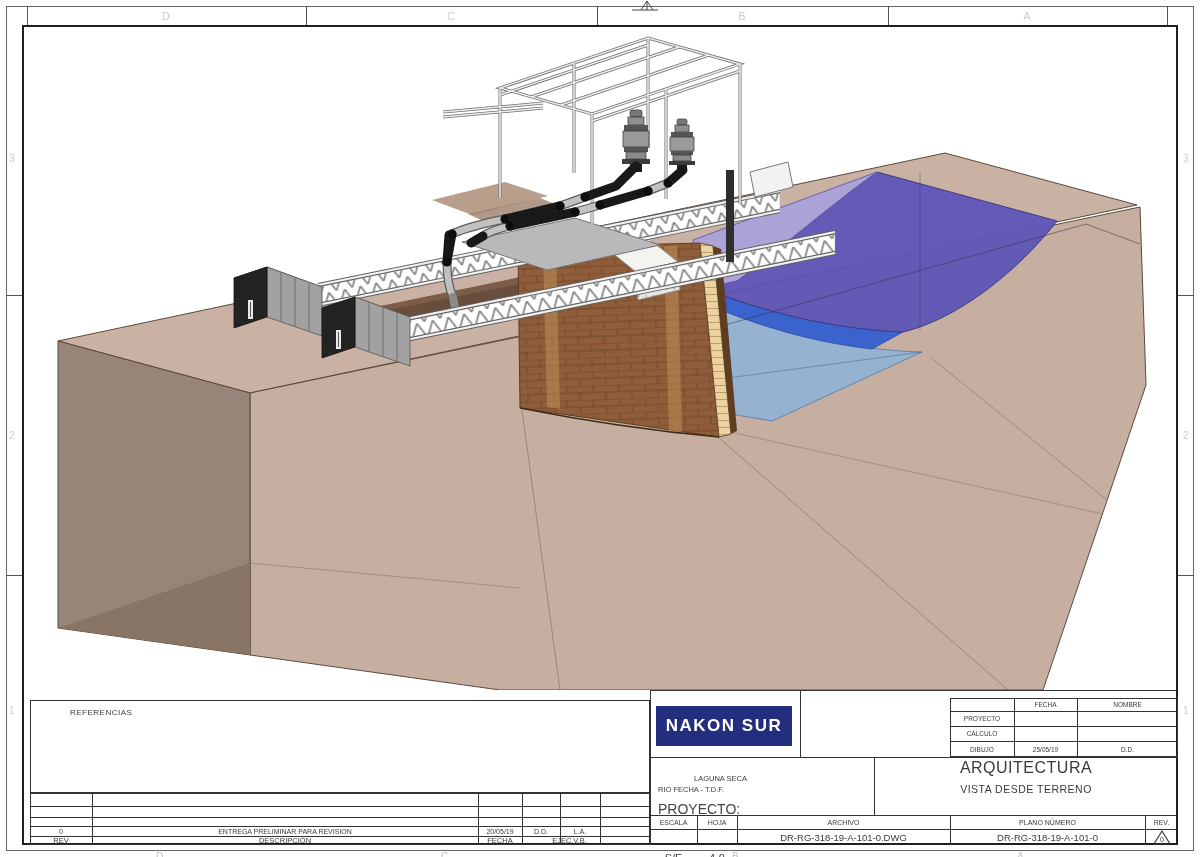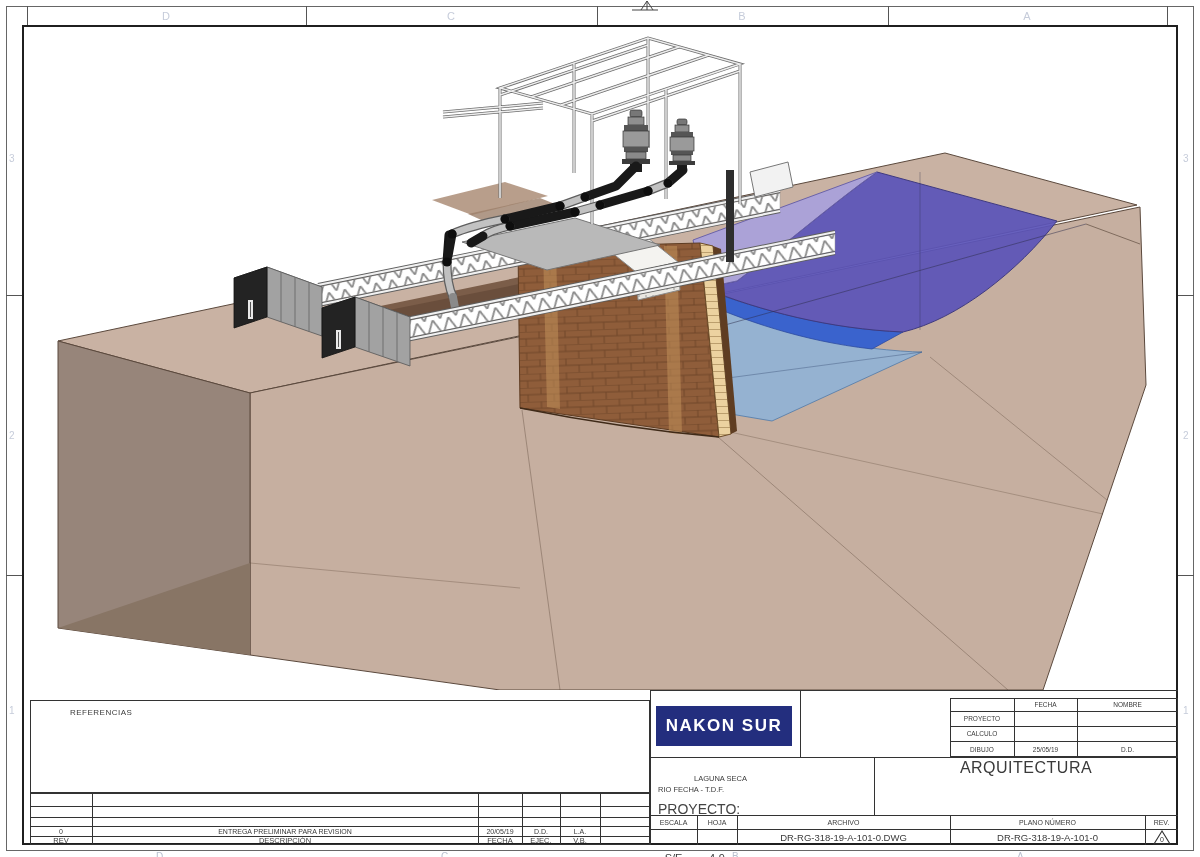--- a/index.html
+++ b/index.html
@@ -251,21 +251,21 @@
 
   <div class="cell t7" style="left:30px;top:826px;width:62px;height:10px;">0</div>
   <div class="cell t7" style="left:92px;top:826px;width:386px;height:10px;">ENTREGA PRELIMINAR PARA REVISION</div>
   <div class="cell t7" style="left:478px;top:826px;width:44px;height:10px;">20/05/19</div>
   <div class="cell t7" style="left:522px;top:826px;width:38px;height:10px;">D.D.</div>
   <div class="cell t7" style="left:560px;top:826px;width:40px;height:10px;">L.A.</div>
 
   <div class="cell t75" style="left:30px;top:836px;width:62px;height:9px;">REV</div>
   <div class="cell t75" style="left:92px;top:836px;width:386px;height:9px;">DESCRIPCIÓN</div>
   <div class="cell t75" style="left:478px;top:836px;width:44px;height:9px;">FECHA</div>
-  <div class="cell t75" style="left:522px;top:836px;width:38px;height:9px;">EJEC.</div>
+  <div class="cell t75" style="left:522px;top:836px;width:38px;height:9px;padding-left:22px;">EJEC.</div>
   <div class="cell t75" style="left:560px;top:836px;width:40px;height:9px;">V.B.</div>
 
   <div class="hline" style="left:650px;top:690px;width:528px;"></div>
   <div class="vline" style="left:650px;top:690px;height:155px;"></div>
   <div class="hline" style="left:650px;top:757px;width:528px;"></div>
   <div class="hline" style="left:650px;top:815px;width:528px;"></div>
   <div class="hline" style="left:650px;top:829px;width:528px;"></div>
   <div class="vline" style="left:800px;top:690px;height:67px;"></div>
   <div class="vline" style="left:874px;top:757px;height:58px;"></div>
   <div class="vline" style="left:697px;top:815px;height:30px;"></div>
@@ -289,20 +289,21 @@
   <div class="cell t65" style="left:950px;top:726px;width:64px;height:15px;">CALCULO</div>
   <div class="cell t65" style="left:950px;top:741px;width:64px;height:16px;">DIBUJO</div>
   <div class="cell t65" style="left:1014px;top:741px;width:63px;height:16px;">25/05/19</div>
   <div class="cell t65" style="left:1077px;top:741px;width:101px;height:16px;">D.D.</div>
 
   <div class="cell left t10" style="left:658px;top:759px;width:210px;height:13px;color:#444;">PROYECTO:</div>
   <div class="cell left t75" style="left:694px;top:773px;width:210px;height:10px;">LAGUNA SECA</div>
   <div class="cell left t75" style="left:658px;top:784px;width:210px;height:10px;">RIO FECHA - T.D.F.</div>
 
   <div class="cell t115" style="left:874px;top:760px;width:304px;height:16px;letter-spacing:0.5px;">ARQUITECTURA</div>
+  <div class="cell t105" style="left:874px;top:781px;width:304px;height:15px;letter-spacing:0.5px;">VISTA DESDE TERRENO</div>
 
   <div class="cell t7" style="left:650px;top:815px;width:47px;height:14px;">ESCALA</div>
   <div class="cell t7" style="left:697px;top:815px;width:40px;height:14px;">HOJA</div>
   <div class="cell t7" style="left:737px;top:815px;width:213px;height:14px;">ARCHIVO</div>
   <div class="cell t7" style="left:950px;top:815px;width:195px;height:14px;">PLANO NÚMERO</div>
   <div class="cell t7" style="left:1145px;top:815px;width:33px;height:14px;">REV.</div>
 
   <div class="cell t11" style="left:650px;top:829px;width:47px;height:16px;">S/E</div>
   <div class="cell t11" style="left:697px;top:829px;width:40px;height:16px;">4-9</div>
   <div class="cell t95" style="left:737px;top:829px;width:213px;height:16px;">DR-RG-318-19-A-101-0.DWG</div>

